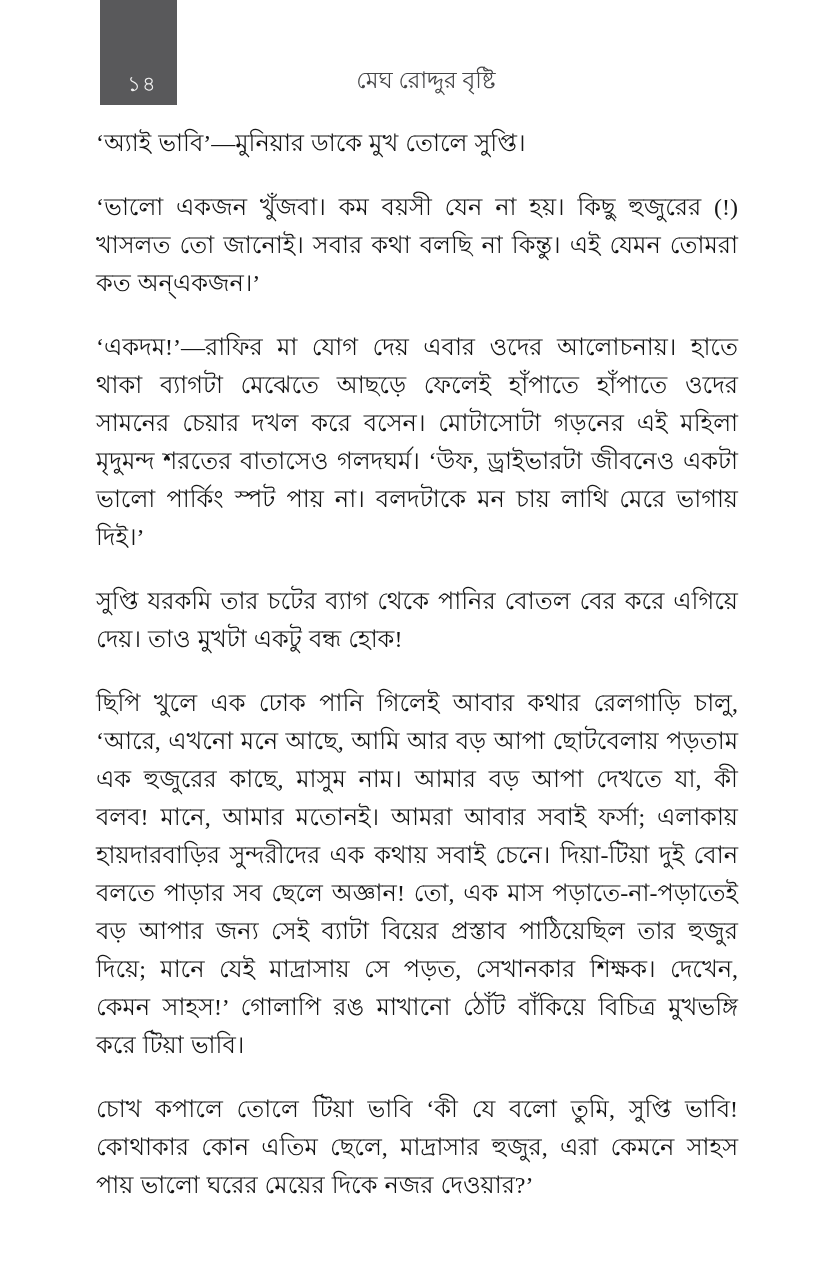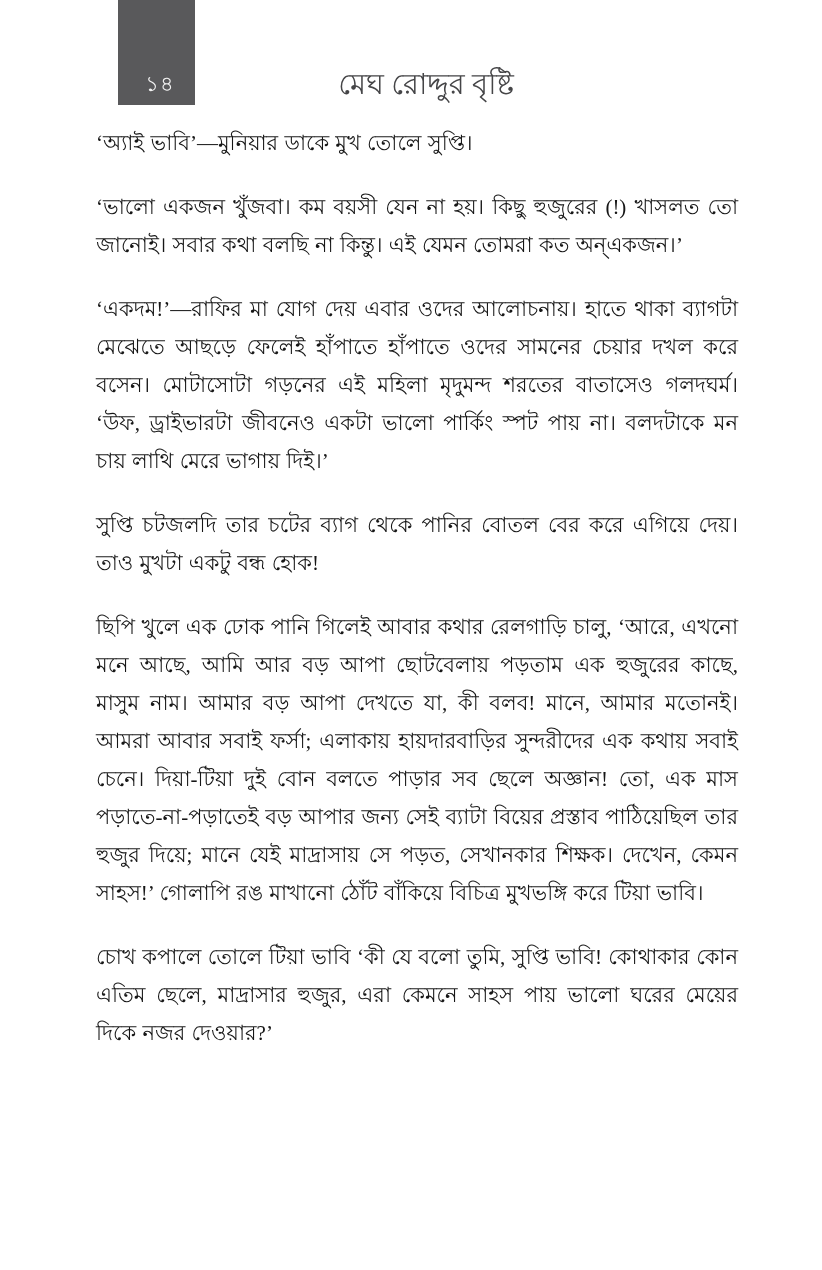--- a/index.html
+++ b/index.html
@@ -15,21 +15,21 @@
   .page {
     position: relative;
     width: 822px;
     height: 1270px;
     background: #ffffff;
   }
 
   
   .folio-block {
     position: absolute;
-    left: 118px;
+    left: 100px;
     top: 0;
     width: 77px;
     height: 105px;
     background: #59595b;
     display: flex;
     align-items: flex-end;
     justify-content: center;
     padding-bottom: 10px;
     padding-left: 7px;
   }
@@ -40,35 +40,35 @@
     letter-spacing: 1px;
   }
 
   
   .running-title {
     position: absolute;
     top: 66px;
     left: 96px;
     width: 660px;
     text-align: center;
-    font-size: 29px;
+    font-size: 23px;
     color: #454547;
     line-height: 1.3;
   }
 
   
   .text-column {
     position: absolute;
     left: 96px;
     top: 124px;
     width: 642px;
     color: #161616;
   }
   .text-column p {
-    font-size: 21px;
+    font-size: 24px;
     line-height: 38px;
     text-align: justify;
     text-justify: inter-word;
     margin-bottom: 26px;
     word-spacing: 1px;
   }
   .text-column p:last-child {
     margin-bottom: 0;
   }
 </style>
@@ -80,19 +80,19 @@
   <div class="folio-block">
     <span class="folio-number">১৪</span>
   </div>
 
   <div class="running-title">মেঘ রোদ্দুর বৃষ্টি</div>
 
   <div class="text-column">
     <p>‘অ্যাই ভাবি’—মুনিয়ার ডাকে মুখ তোলে সুপ্তি।</p>
     <p>‘ভালো একজন খুঁজবা। কম বয়সী যেন না হয়। কিছু হুজুরের (!) খাসলত তো জানোই। সবার কথা বলছি না কিন্তু। এই যেমন তোমরা কত অন্একজন।’</p>
     <p>‘একদম!’—রাফির মা যোগ দেয় এবার ওদের আলোচনায়। হাতে থাকা ব্যাগটা মেঝেতে আছড়ে ফেলেই হাঁপাতে হাঁপাতে ওদের সামনের চেয়ার দখল করে বসেন। মোটাসোটা গড়নের এই মহিলা মৃদুমন্দ শরতের বাতাসেও গলদঘর্ম। ‘উফ, ড্রাইভারটা জীবনেও একটা ভালো পার্কিং স্পট পায় না। বলদটাকে মন চায় লাথি মেরে ভাগায় দিই।’</p>
-    <p>সুপ্তি চটজলদি তার চটের ব্যাগ থেকে পানির বোতল বের করে এগিয়ে দেয়। তাও মুখটা একটু বন্ধ হোক!</p>
+    <p>সুপ্তি যরকমি তার চটের ব্যাগ থেকে পানির বোতল বের করে এগিয়ে দেয়। তাও মুখটা একটু বন্ধ হোক!</p>
     <p>ছিপি খুলে এক ঢোক পানি গিলেই আবার কথার রেলগাড়ি চালু, ‘আরে, এখনো মনে আছে, আমি আর বড় আপা ছোটবেলায় পড়তাম এক হুজুরের কাছে, মাসুম নাম। আমার বড় আপা দেখতে যা, কী বলব! মানে, আমার মতোনই। আমরা আবার সবাই ফর্সা; এলাকায় হায়দারবাড়ির সুন্দরীদের এক কথায় সবাই চেনে। দিয়া-টিয়া দুই বোন বলতে পাড়ার সব ছেলে অজ্ঞান! তো, এক মাস পড়াতে-না-পড়াতেই বড় আপার জন্য সেই ব্যাটা বিয়ের প্রস্তাব পাঠিয়েছিল তার হুজুর দিয়ে; মানে যেই মাদ্রাসায় সে পড়ত, সেখানকার শিক্ষক। দেখেন, কেমন সাহস!’ গোলাপি রঙ মাখানো ঠোঁট বাঁকিয়ে বিচিত্র মুখভঙ্গি করে টিয়া ভাবি।</p>
     <p>চোখ কপালে তোলে টিয়া ভাবি ‘কী যে বলো তুমি, সুপ্তি ভাবি! কোথাকার কোন এতিম ছেলে, মাদ্রাসার হুজুর, এরা কেমনে সাহস পায় ভালো ঘরের মেয়ের দিকে নজর দেওয়ার?’</p>
 
   </div>
 
 </div>
 
 </body></html>

